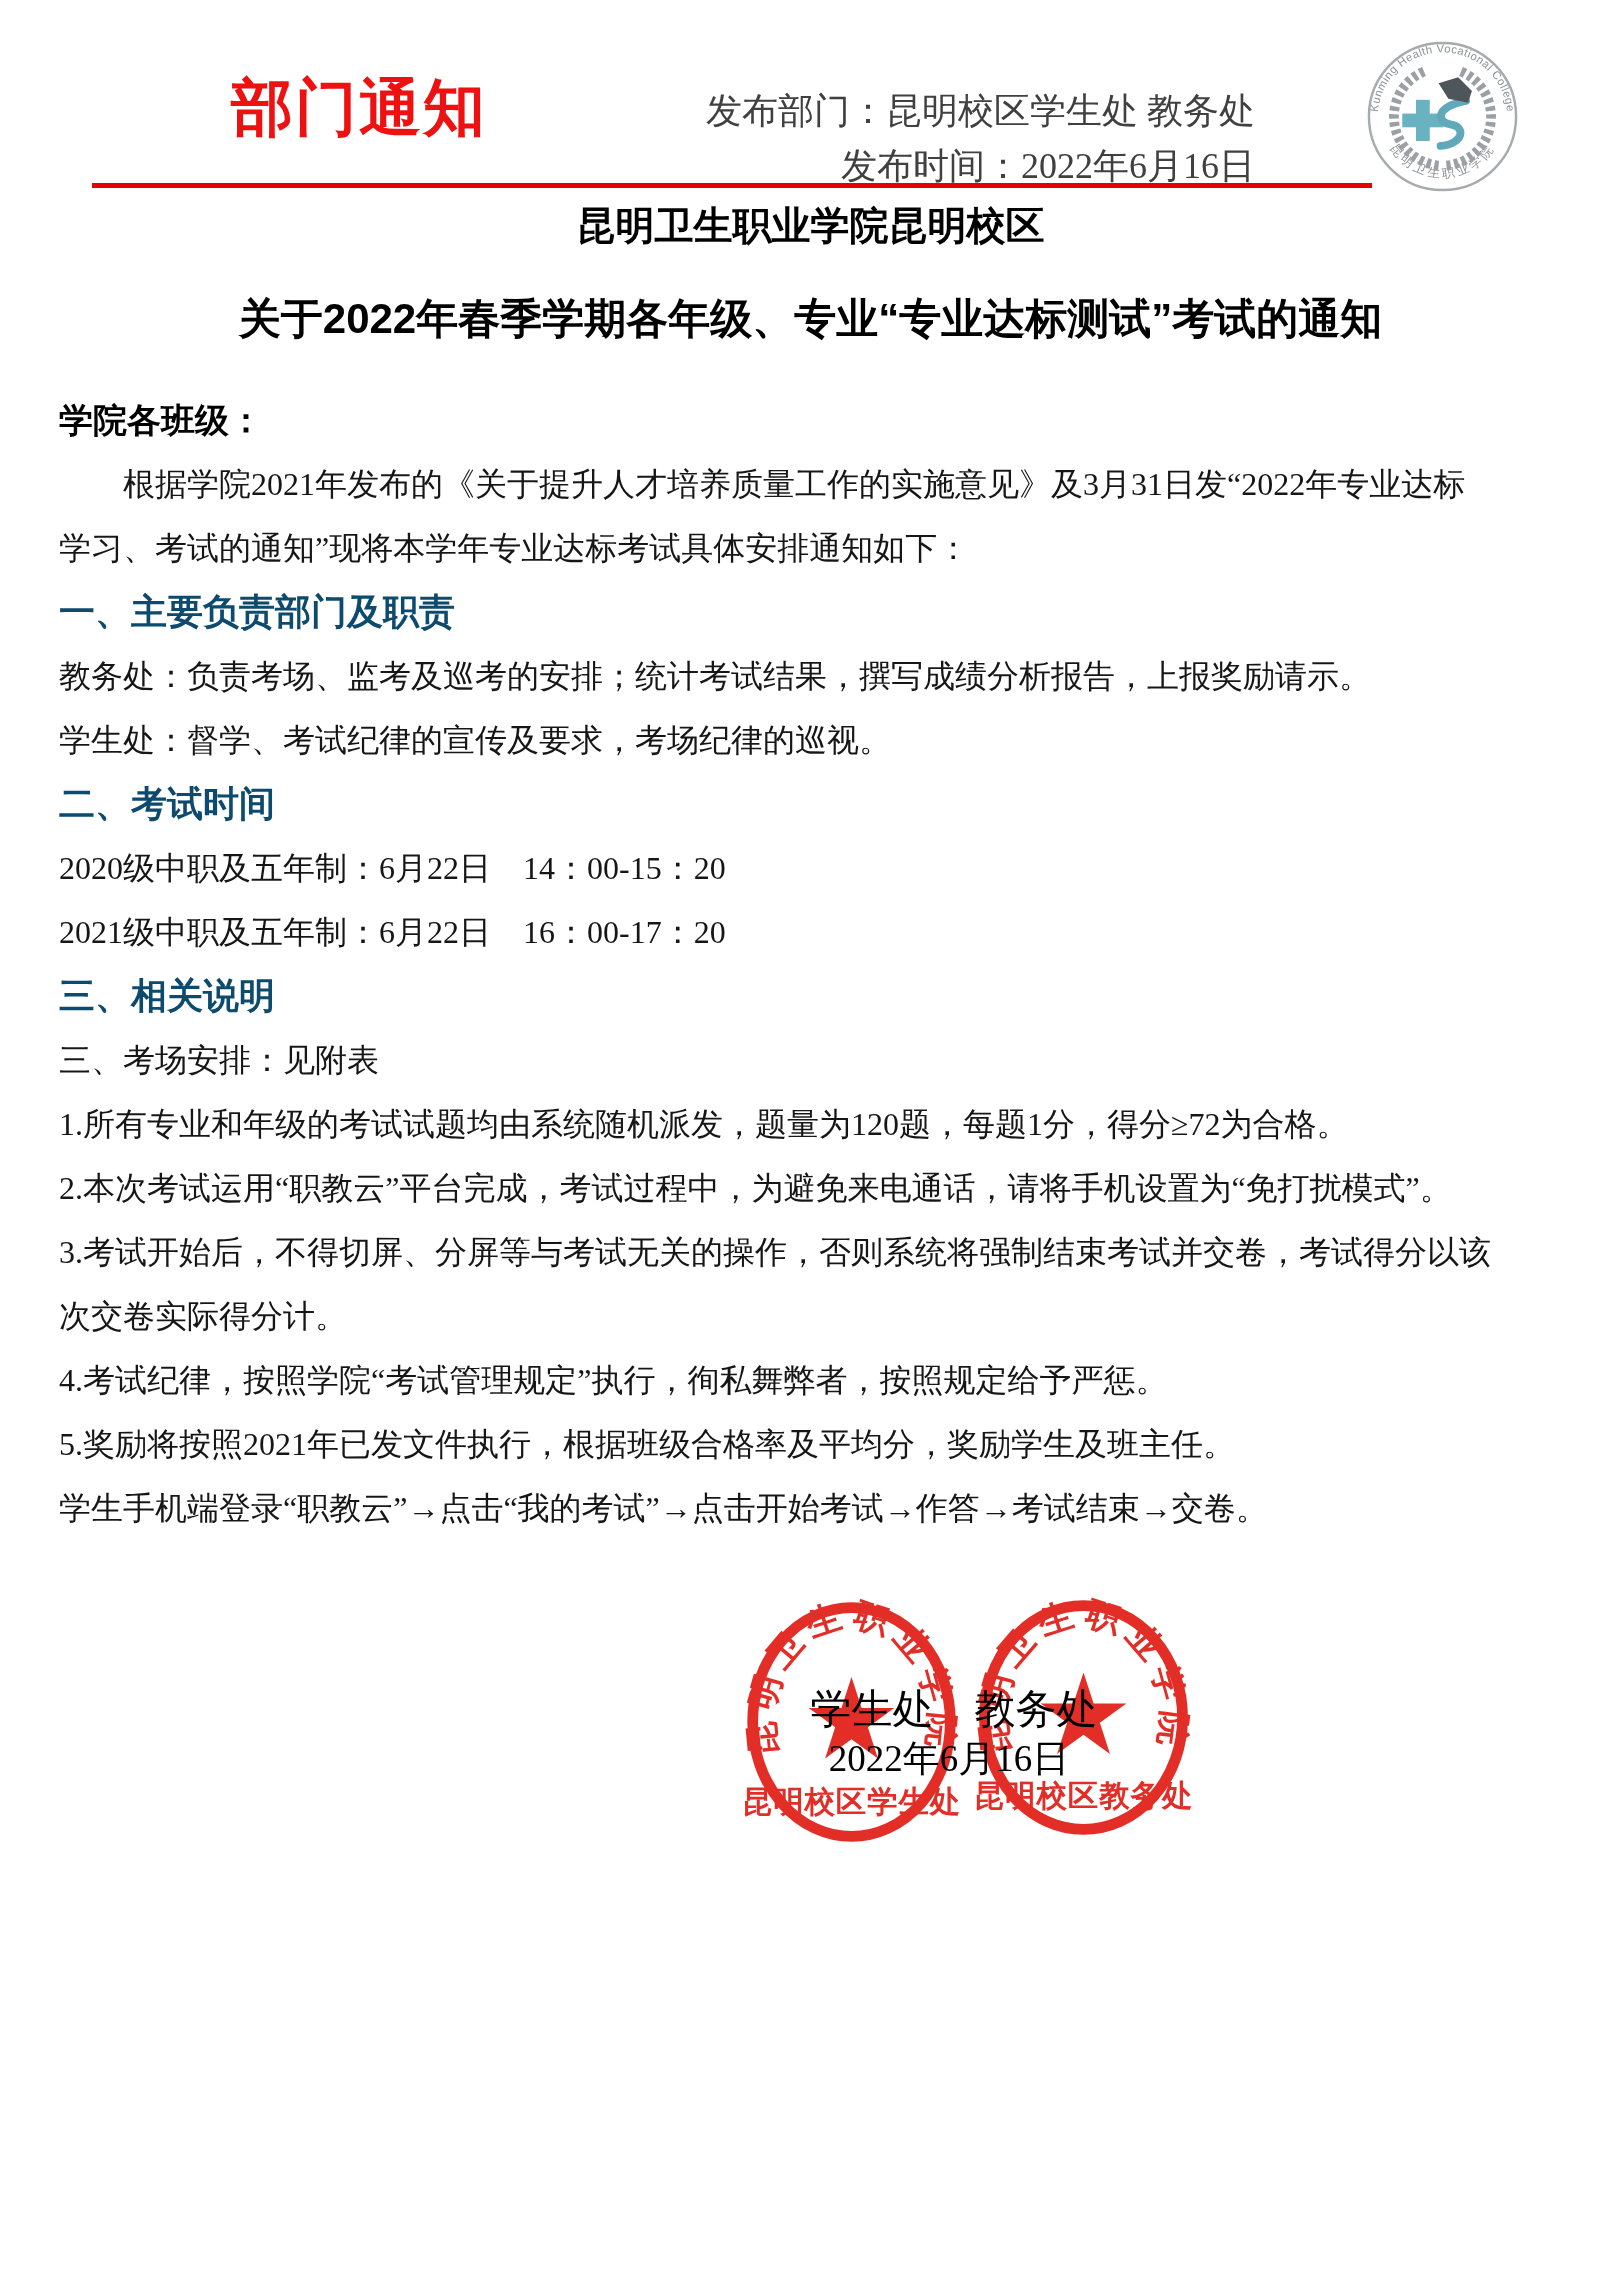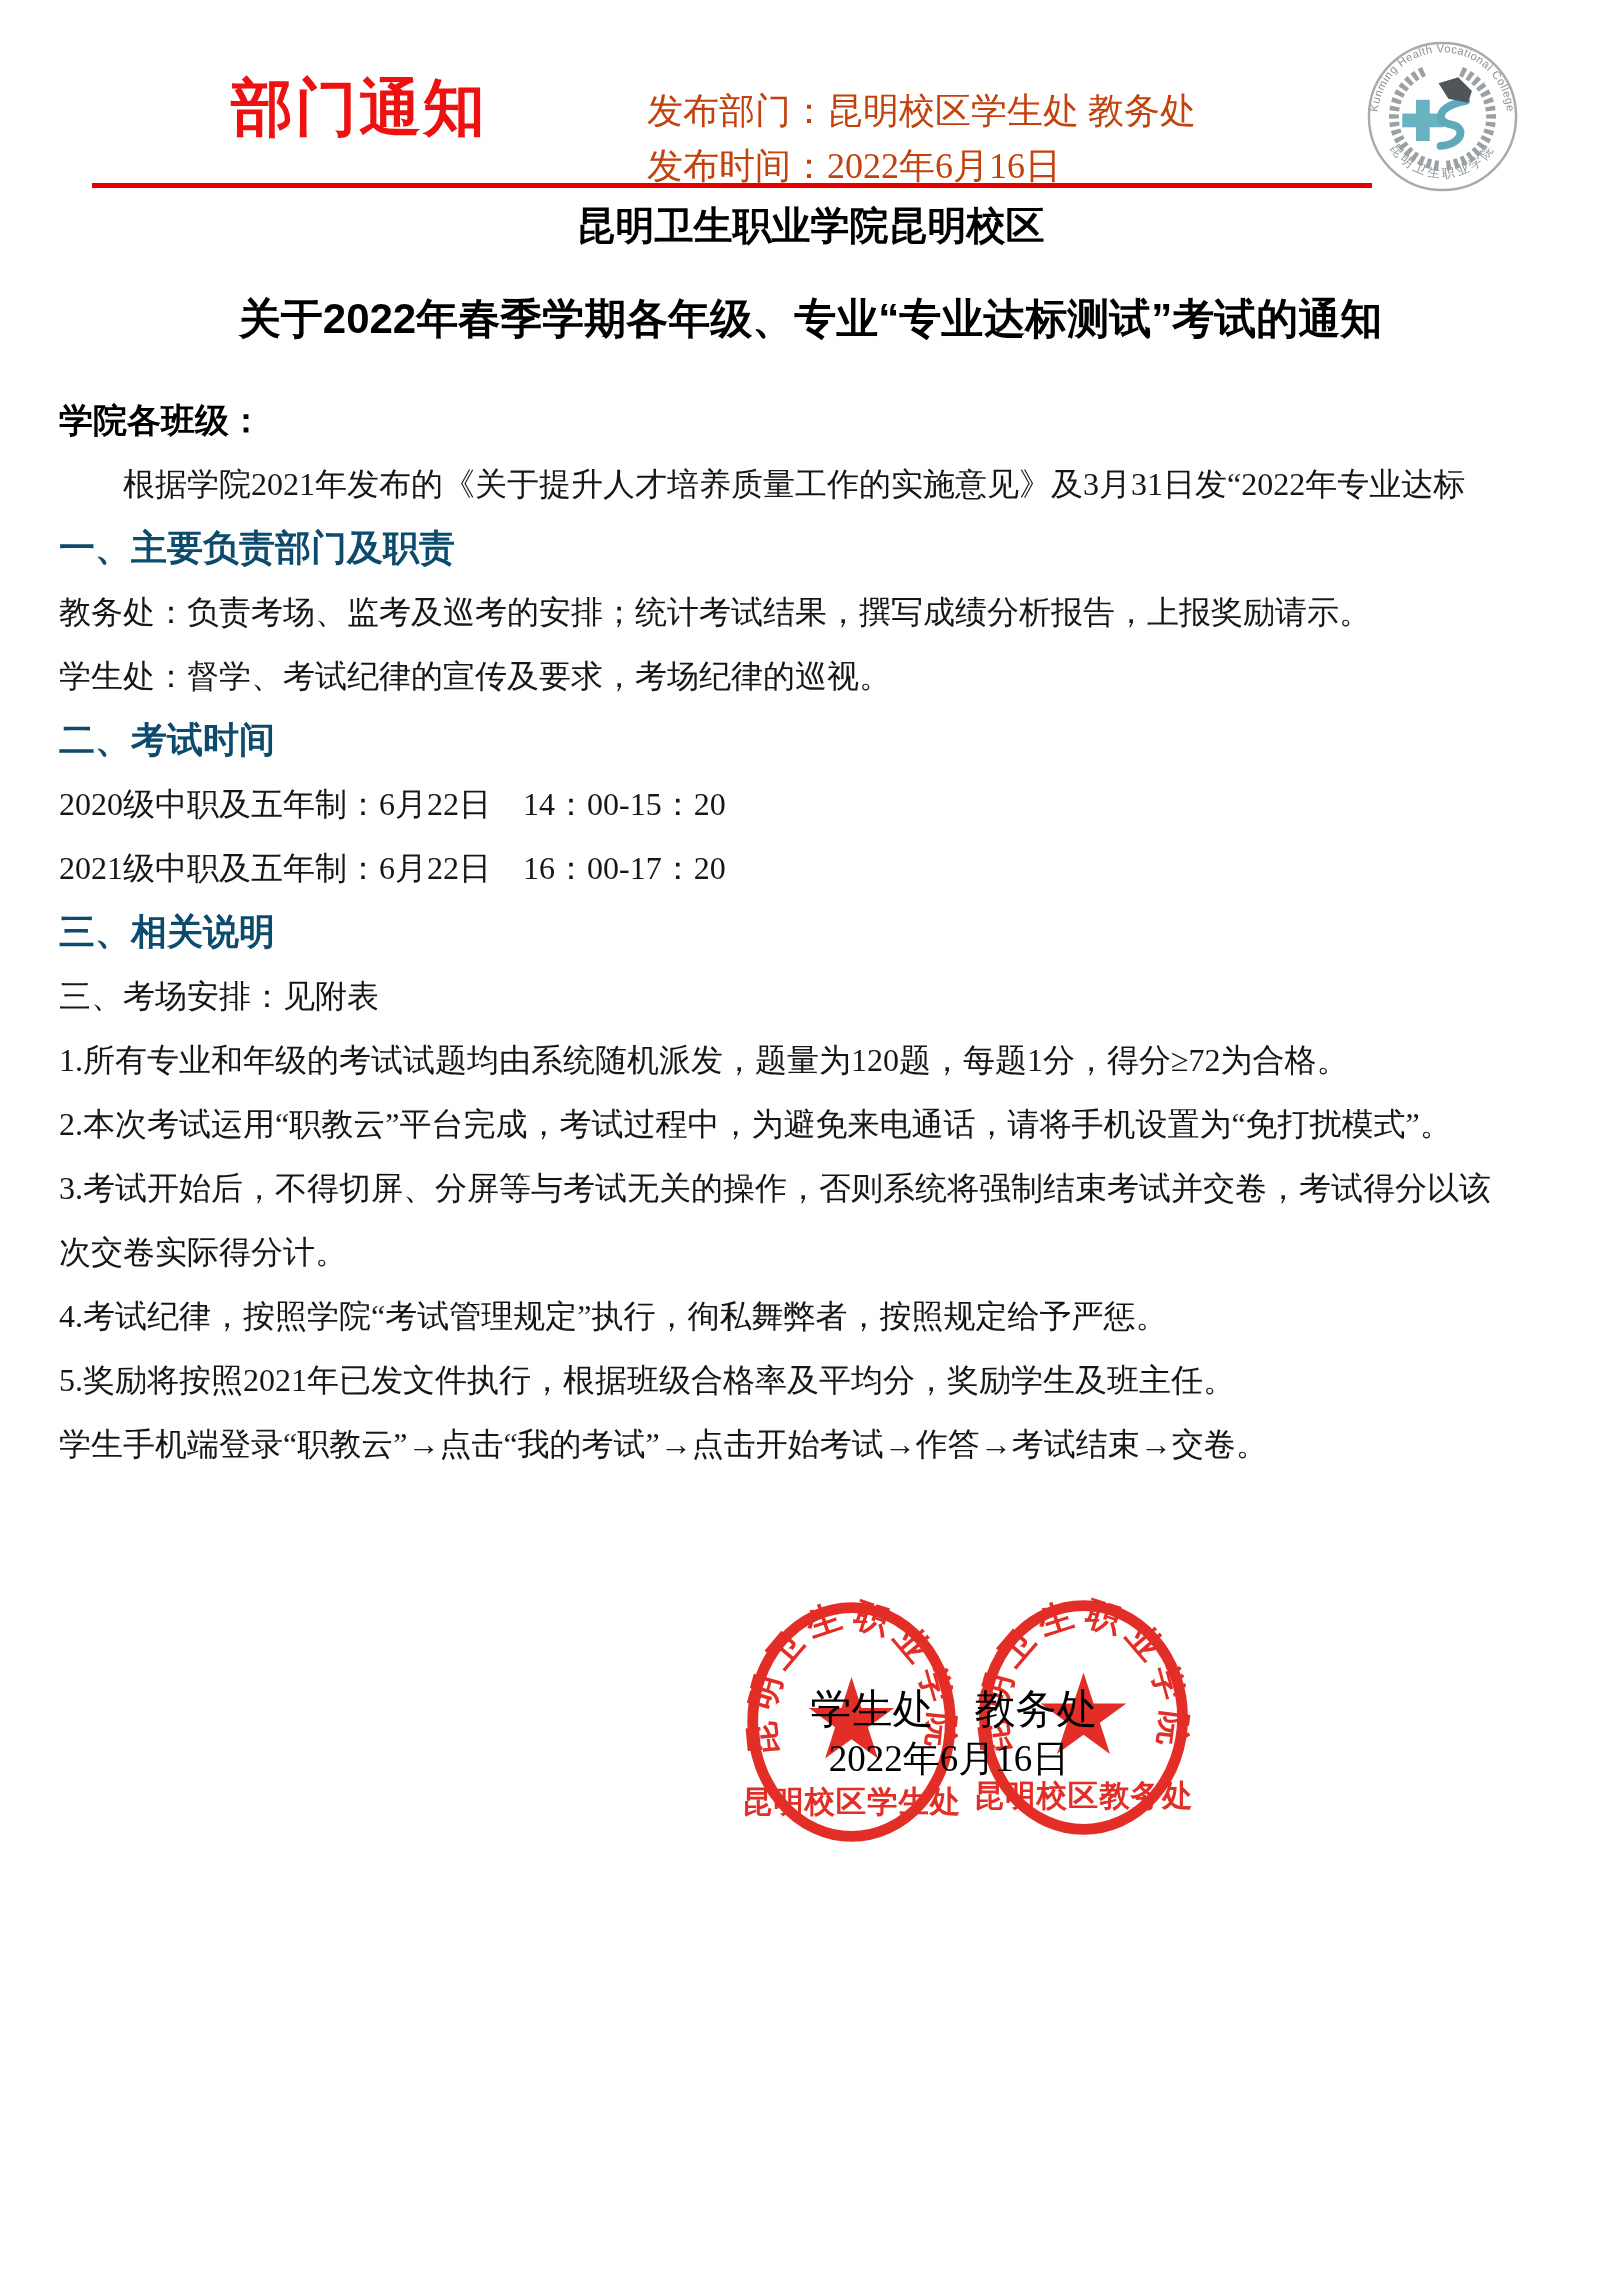--- a/index.html
+++ b/index.html
@@ -2,22 +2,22 @@
 <html><head>
 <meta charset="utf-8">
 <style>
   html,body{margin:0;padding:0;background:#ffffff;}
   .page{position:relative;width:1621px;height:2017px;background:#ffffff;overflow:hidden;
         font-family:"Liberation Serif",serif;color:#111;}
 
   
   .banner{position:absolute;left:231px;top:76px;font-size:62px;line-height:65px;
           font-weight:700;letter-spacing:2px;font-family:"Liberation Serif",serif;}
-  .pub-block{position:absolute;left:647px;top:90px;width:608px;text-align:left;
-             font-size:36px;font-family:"Liberation Serif",serif;color:#c2410c;}
+  .pub-block{position:absolute;left:647px;top:90px;width:608px;text-align:right;
+             font-size:36px;font-family:"Liberation Serif",serif;color:#404040;}
   .pub-line1{line-height:43px;}
   .pub-line2{line-height:43px;margin-top:11.8px;}
   .red-rule{position:absolute;left:92px;top:183px;width:1280px;height:4.9px;background:#e60000;}
   .logo{position:absolute;left:1365px;top:39px;}
 
   
   .doc-title{position:absolute;left:0;top:199px;width:1621px;text-align:center;
              font-size:39px;font-weight:700;font-family:"Liberation Sans",sans-serif;color:#000000;}
   .doc-subtitle{position:absolute;left:0;top:291px;width:1621px;text-align:center;
              font-size:42px;font-weight:700;font-family:"Liberation Sans",sans-serif;color:#000;}
@@ -73,20 +73,21 @@
     <path d="M 24 -16 C -8 -10 -6 6 8 8 C 24 10 22 28 -2 30" fill="none" stroke="#5fa9ba" stroke-width="8" stroke-linecap="round"></path>
     <path d="M -4 -34 L 16 -40 L 30 -26 L 26 -14 L 6 -18 Z" fill="#4e565c"></path>
   </svg>
 
   <div class="doc-title">昆明卫生职业学院昆明校区</div>
   <div class="doc-subtitle">关于2022年春季学期各年级、专业“专业达标测试”考试的通知</div>
 
   <div class="body-text">
       <div class="line greeting">学院各班级：</div>
       <div class="line indent">根据学院2021年发布的《关于提升人才培养质量工作的实施意见》及3月31日发“2022年专业达标</div>
+      <div class="line ">学习、考试的通知”现将本学年专业达标考试具体安排通知如下：</div>
       <div class="line heading">一、主要负责部门及职责</div>
       <div class="line ">教务处：负责考场、监考及巡考的安排；统计考试结果，撰写成绩分析报告，上报奖励请示。</div>
       <div class="line ">学生处：督学、考试纪律的宣传及要求，考场纪律的巡视。</div>
       <div class="line heading">二、考试时间</div>
       <div class="line ">2020级中职及五年制：6月22日    14：00-15：20</div>
       <div class="line ">2021级中职及五年制：6月22日    16：00-17：20</div>
       <div class="line heading">三、相关说明</div>
       <div class="line ">三、考场安排：见附表</div>
       <div class="line ">1.所有专业和年级的考试试题均由系统随机派发，题量为120题，每题1分，得分≥72为合格。</div>
       <div class="line ">2.本次考试运用“职教云”平台完成，考试过程中，为避免来电通话，请将手机设置为“免打扰模式”。</div>

